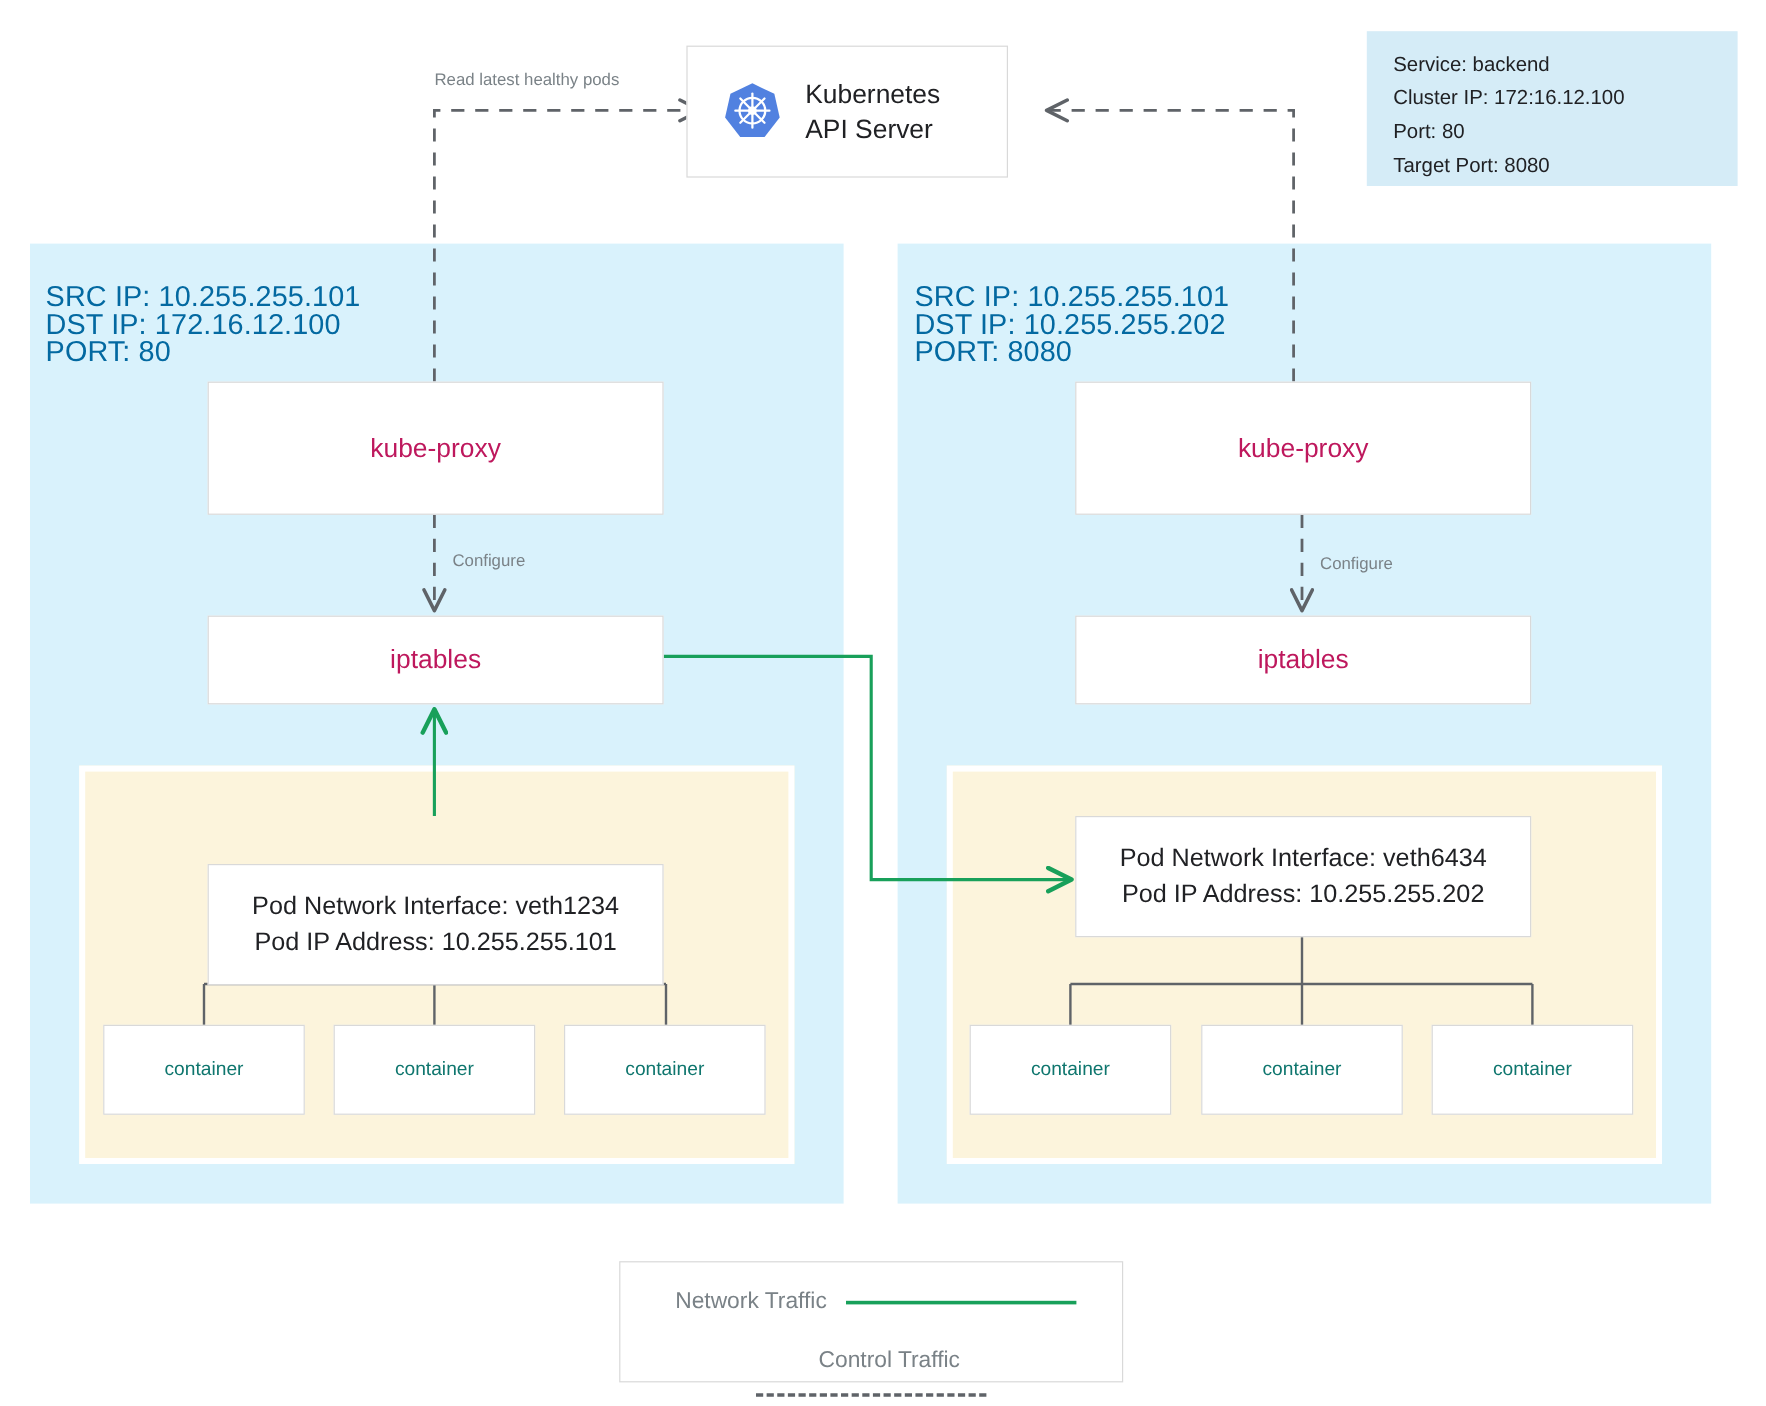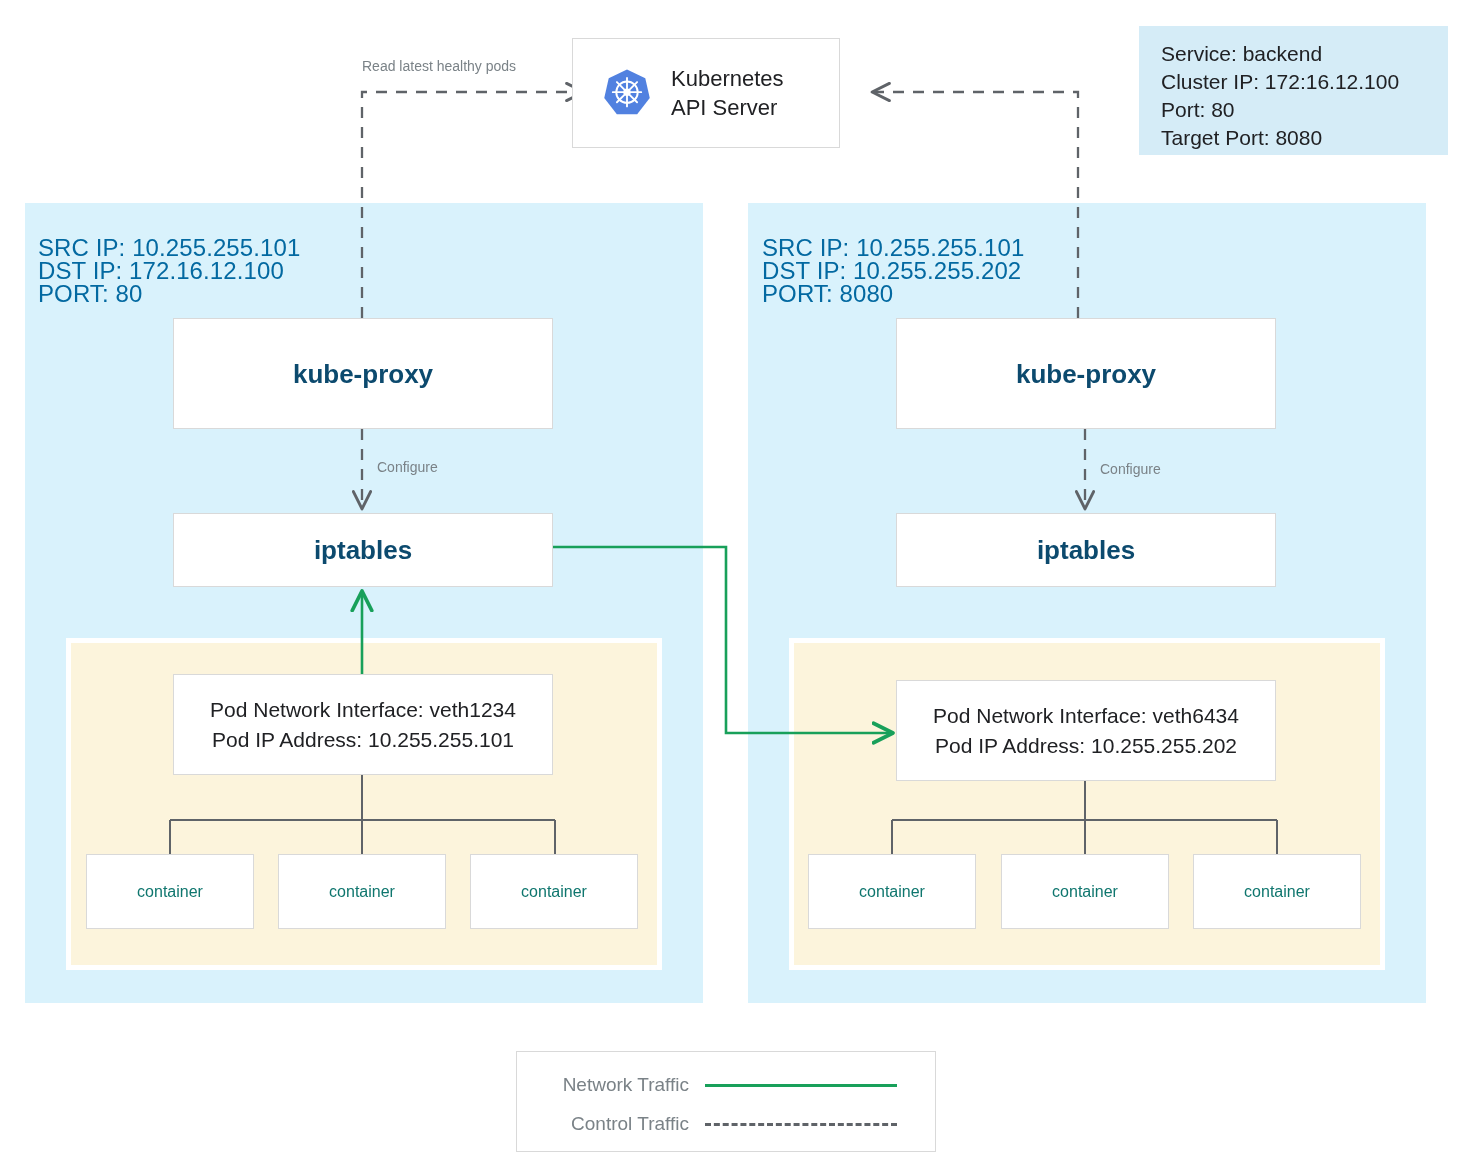--- a/index.html
+++ b/index.html
@@ -43,24 +43,23 @@
   .wbox {
     background: #ffffff;
     border: 1.5px solid #d9d9d9;
     display: flex;
     align-items: center;
     justify-content: center;
     text-align: center;
     color: #202124;
   }
   .box-label {
-    font-size: 26px;
-    color: #0c4a6e;
+    font-size: 22px;
+    color: #be185d;
     line-height: 26px;
-    font-weight: bold;
   }
   .pod-iface-label {
     font-size: 21px;
     color: #202124;
     line-height: 30px;
     white-space: pre;
     text-align: center;
   }
   .container-label {
     font-size: 16px;
@@ -84,21 +83,21 @@
     white-space: pre;
   }
   .k8s-logo { width: 52px; height: 52px; flex: 0 0 auto; }
 
   
   .svc-box {
     background: #d5ecf7;
     padding: 14px 20px 16px 22px;
   }
   .svc-text {
-    font-size: 21px;
+    font-size: 17px;
     line-height: 28px;
     color: #202124;
     white-space: pre;
   }
 
   
   .edge-label {
     color: #7a8287;
     font-size: 14px;
     white-space: nowrap;
@@ -222,21 +221,21 @@
 PORT: 80</span></div>
 
   <div class="abs wbox" style="left:173px; top:318px; width:380px; height:111px;">
     <span class="box-label">kube-proxy</span>
   </div>
 
   <div class="abs wbox" style="left:173px; top:513px; width:380px; height:74px;">
     <span class="box-label">iptables</span>
   </div>
 
-  <div class="abs wbox" style="left:173px; top:674px; width:380px; height:101px;">
+  <div class="abs wbox" style="left:173px; top:720px; width:380px; height:101px;">
     <span class="pod-iface-label">Pod Network Interface: veth1234
 Pod IP Address: 10.255.255.101</span>
   </div>
 
   <div class="abs wbox" style="left:86px; top:854px; width:168px; height:75px;">
     <span class="container-label">container</span>
   </div>
   <div class="abs wbox" style="left:278px; top:854px; width:168px; height:75px;">
     <span class="container-label">container</span>
   </div>
@@ -269,19 +268,19 @@
   </div>
   <div class="abs wbox" style="left:1193px; top:854px; width:168px; height:75px;">
     <span class="container-label">container</span>
   </div>
 
   <div class="abs legend-box" style="left:516px; top:1051px; width:420px; height:101px; padding:22px 24px 0 24px;">
     <div class="legend-row">
       <span class="legend-label">Network Traffic</span>
       <span class="legend-swatch legend-solid"></span>
     </div>
-    <div class="legend-row" style="margin-top:17px;">
+    <div class="legend-row" style="margin-top:27px;flex-direction:column;">
       <span class="legend-label">Control Traffic</span>
       <span class="legend-swatch legend-dashed"></span>
     </div>
   </div>
 
 </div>
 
 </body></html>

